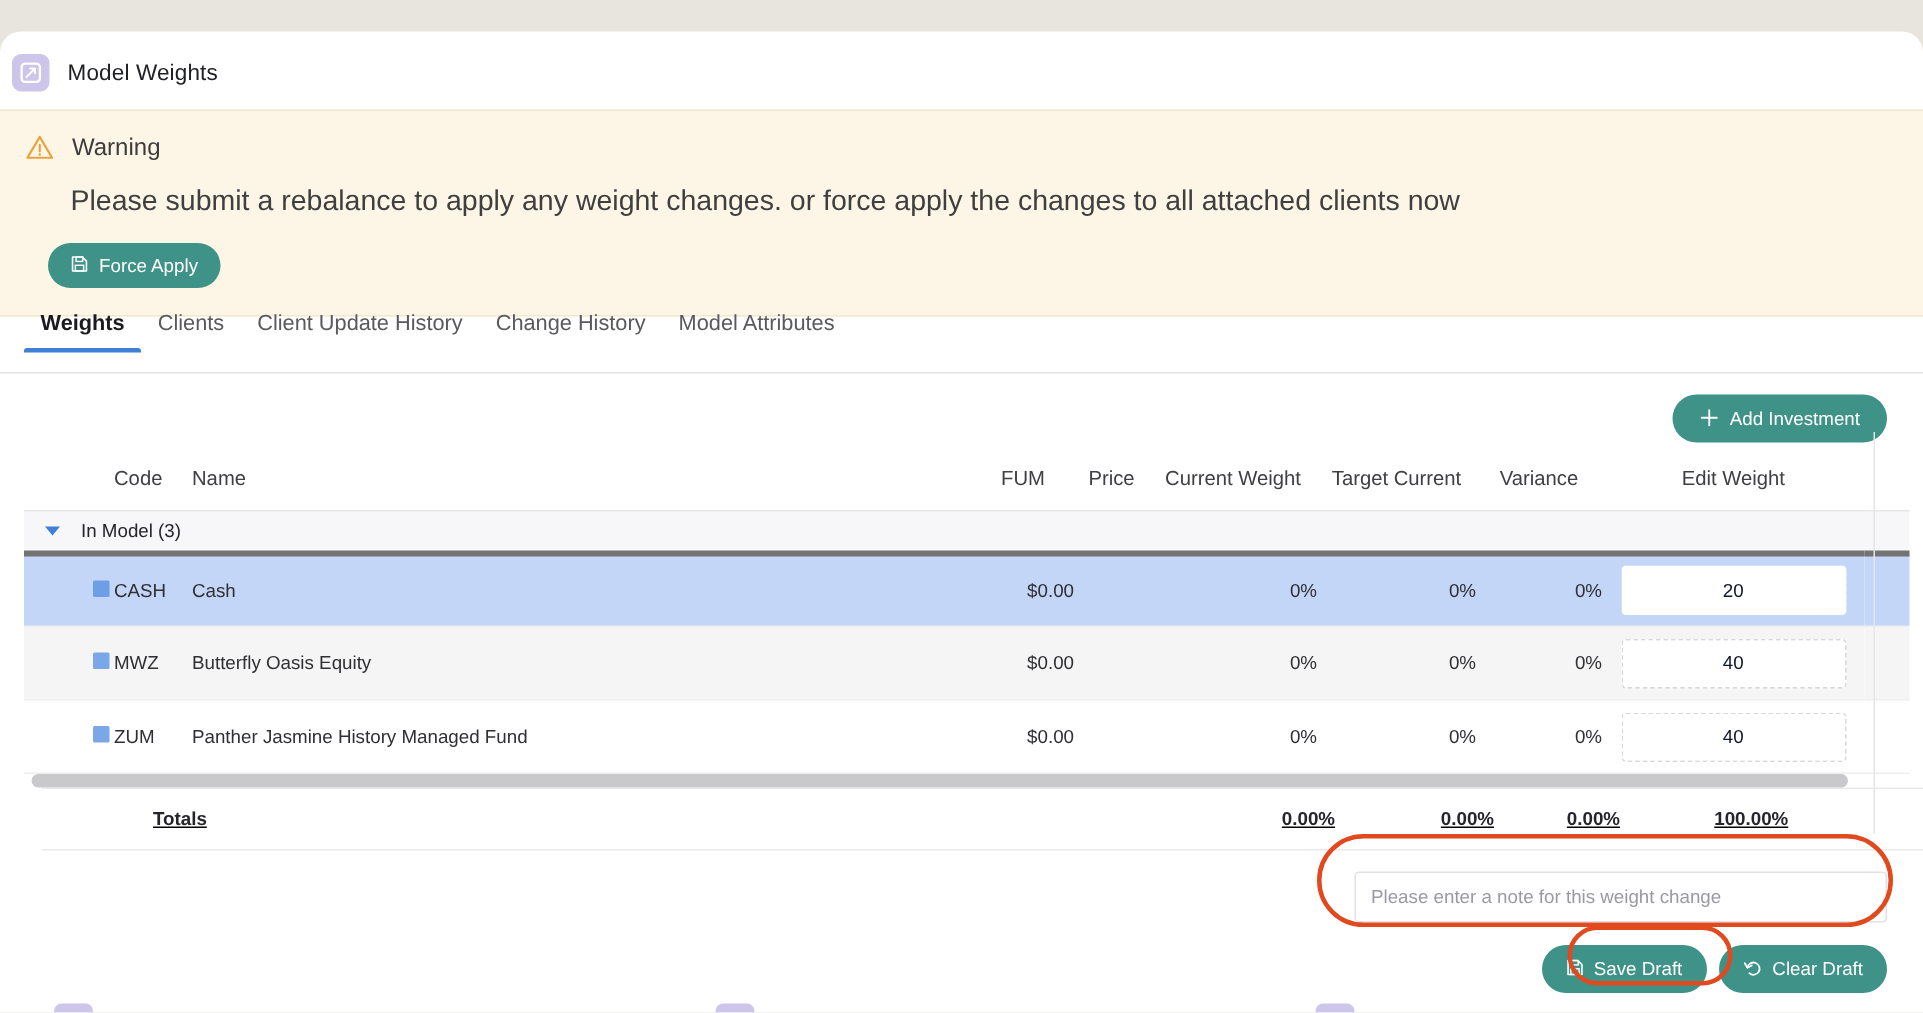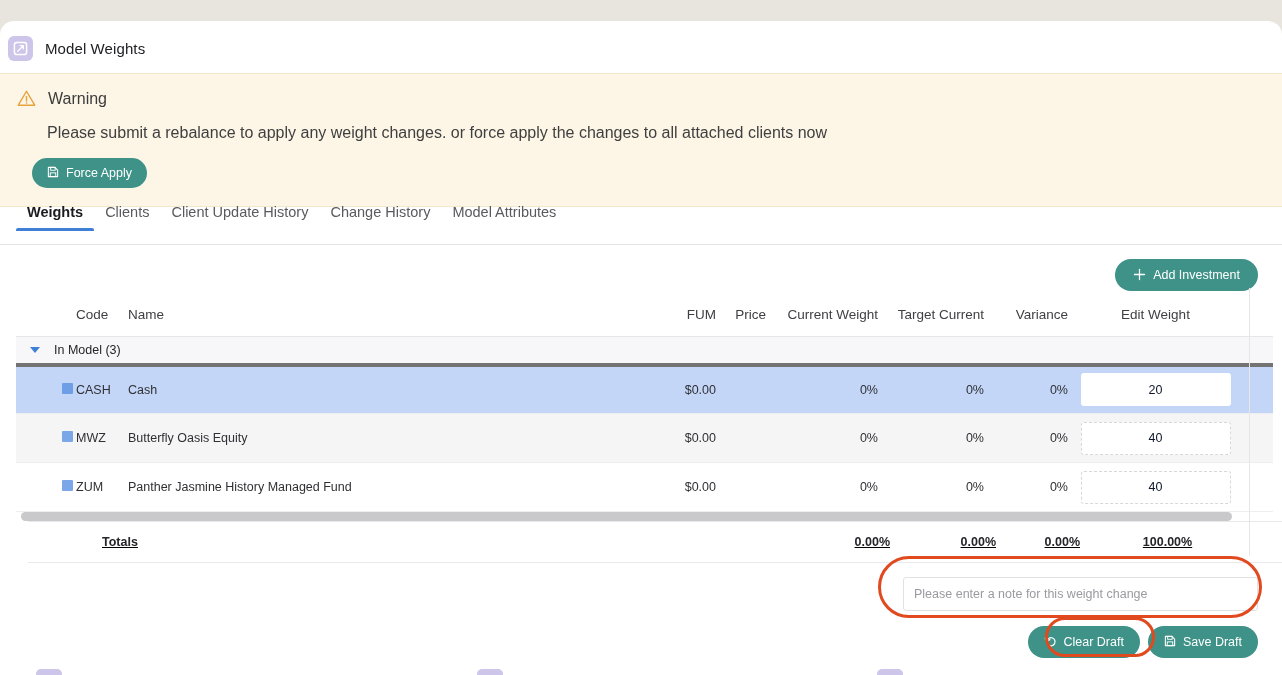--- a/index.html
+++ b/index.html
@@ -57,21 +57,21 @@
   }
   .warning-title-row {
     display: flex; align-items: center; gap: 11px;
   }
   .warn-icon { width: 21px; height: 21px; flex: 0 0 auto; }
   .warning-title {
     font-size: 16px; color: #3c3c3c; font-weight: 400;
   }
   .warning-text {
     margin: 15px 0 0 31px;
-    font-size: 16px; color: #3f3f3f;
+    font-size: 19px; color: #3f3f3f;
   }
   .btn {
     display: inline-flex; align-items: flex-start; gap: 7px;
     background: #3e9287;
     color: #fff;
     border: none;
     border-radius: 16px;
     font-size: 12.5px;
     font-family: "Liberation Sans", sans-serif;
     padding: 8px 15px;
@@ -137,21 +137,21 @@
   .c-code   { width: 52px; }
   .c-name   { width: 520px; }
   .c-fum    { width: 68px; text-align: right; }
   .c-price  { width: 50px; text-align: right; }
   .c-cur    { width: 112px; text-align: right; }
   .c-tgt    { width: 106px; text-align: right; }
   .c-var    { width: 84px; text-align: right; }
   .c-edit   { width: 175px; text-align: center; }
   .c-tail   { width: 30px; }
 
-  th.c-fum, th.c-price, th.c-cur, th.c-tgt, th.c-var { text-align: right; }
+  th.c-fum, th.c-price, th.c-cur, th.c-tgt, th.c-var { text-align: center; }
   th.c-edit { text-align: center; }
 
   .group-row td {
     background: #f7f7f9;
     height: 28px;
     font-size: 12.5px;
     font-weight: normal;
     color: #24242a;
     border-bottom: 4px solid #737373;
   }
@@ -437,37 +437,37 @@
         </tr>
       </tbody>
         </table>
     </div>
 
     <div class="footer">
       <div class="note-input">Please enter a note for this weight change</div>
       <div class="footer-actions">
         <button class="btn btn-draft">
           <span>
-            <svg width="13" height="13" viewBox="0 0 14 14">
-              <path d="M3.2 6.4 A4.4 4.4 0 1 1 4.6 10.6" fill="none" stroke="#ffffff" stroke-width="1.3" stroke-linecap="round"></path>
-              <path d="M1.3 3.4 L3.2 6.6 L6.3 5" fill="none" stroke="#ffffff" stroke-width="1.3" stroke-linecap="round" stroke-linejoin="round"></path>
-            </svg>
-          </span>
-          <span>Clear Draft</span>
-        </button>
-        <button class="btn btn-draft">
-          <span>
             <svg width="12" height="12" viewBox="0 0 14 14">
               <path d="M1.6 1.6 h7.6 L12.4 4.8 v7.6 h-10.8 z" fill="none" stroke="#ffffff" stroke-width="1.25" stroke-linejoin="round"></path>
               <rect x="4.3" y="1.6" width="5.2" height="3.4" fill="none" stroke="#ffffff" stroke-width="1.1"></rect>
               <rect x="3.8" y="8" width="6.4" height="4.4" fill="none" stroke="#ffffff" stroke-width="1.1"></rect>
             </svg>
           </span>
           <span>Save Draft</span>
         </button>
+        <button class="btn btn-draft">
+          <span>
+            <svg width="13" height="13" viewBox="0 0 14 14">
+              <path d="M3.2 6.4 A4.4 4.4 0 1 1 4.6 10.6" fill="none" stroke="#ffffff" stroke-width="1.3" stroke-linecap="round"></path>
+              <path d="M1.3 3.4 L3.2 6.6 L6.3 5" fill="none" stroke="#ffffff" stroke-width="1.3" stroke-linecap="round" stroke-linejoin="round"></path>
+            </svg>
+          </span>
+          <span>Clear Draft</span>
+        </button>
       </div>
     </div>
 
     <div class="bottom-chip" style="left:36px"></div>
     <div class="bottom-chip" style="left:477px"></div>
     <div class="bottom-chip" style="left:877px"></div>
   </div>
 
   <div class="vdivider"></div>
 

